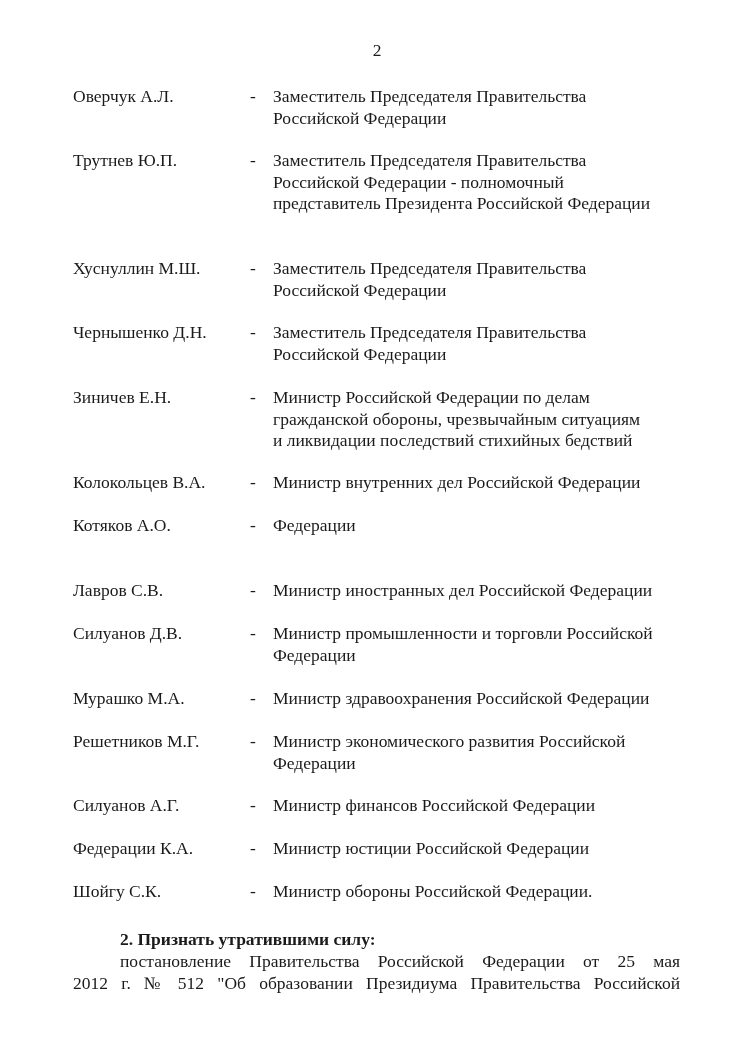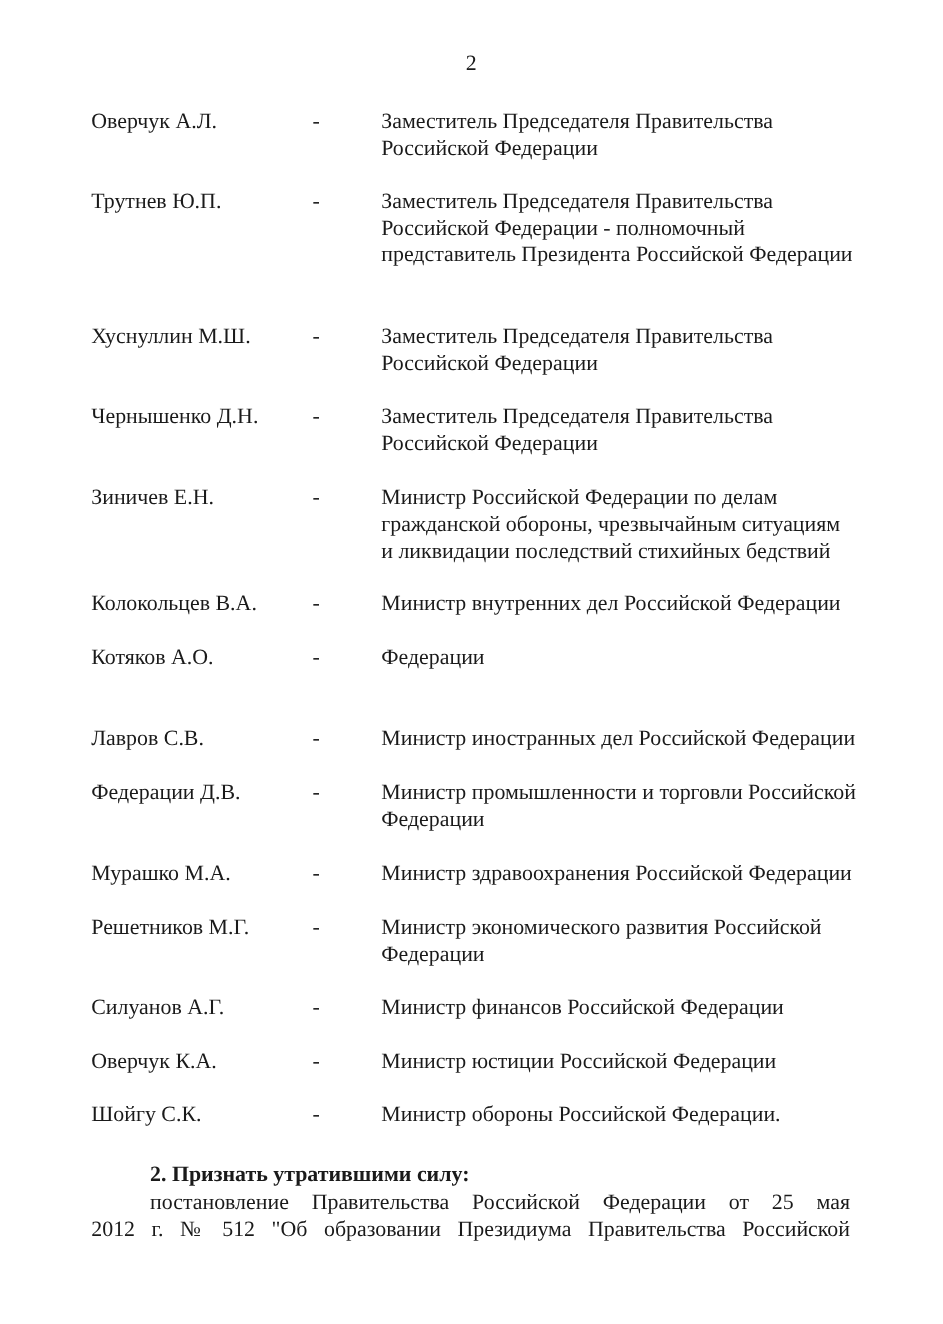--- a/index.html
+++ b/index.html
@@ -39,21 +39,20 @@
     .entry .dash {
       position: absolute;
       left: 177px;
       top: 0;
     }
     .entry .role {
       position: absolute;
       left: 200px;
       top: 0;
       width: 420px;
-      margin-left: 32px;
     }
     .entry .role span {
       display: block;
       white-space: nowrap;
     }
     .para {
       position: absolute;
       left: 73px;
       width: 607px;
     }
@@ -149,21 +148,21 @@
 
   <div class="entry" style="top:580px">
     <span class="name">Лавров С.В.</span>
     <span class="dash">-</span>
     <div class="role">
       <span>Министр иностранных дел Российской Федерации</span>
     </div>
   </div>
 
   <div class="entry" style="top:623px">
-    <span class="name">Федерации Д.В.</span>
+    <span class="name">Силуанов Д.В.</span>
     <span class="dash">-</span>
     <div class="role">
       <span>Министр промышленности и торговли Российской</span>
       <span>Федерации</span>
     </div>
   </div>
 
   <div class="entry" style="top:688px">
     <span class="name">Мурашко М.А.</span>
     <span class="dash">-</span>
@@ -183,21 +182,21 @@
 
   <div class="entry" style="top:795px">
     <span class="name">Силуанов А.Г.</span>
     <span class="dash">-</span>
     <div class="role">
       <span>Министр финансов Российской Федерации</span>
     </div>
   </div>
 
   <div class="entry" style="top:838px">
-    <span class="name">Оверчук К.А.</span>
+    <span class="name">Федерации К.А.</span>
     <span class="dash">-</span>
     <div class="role">
       <span>Министр юстиции Российской Федерации</span>
     </div>
   </div>
 
   <div class="entry" style="top:881px">
     <span class="name">Шойгу С.К.</span>
     <span class="dash">-</span>
     <div class="role">

